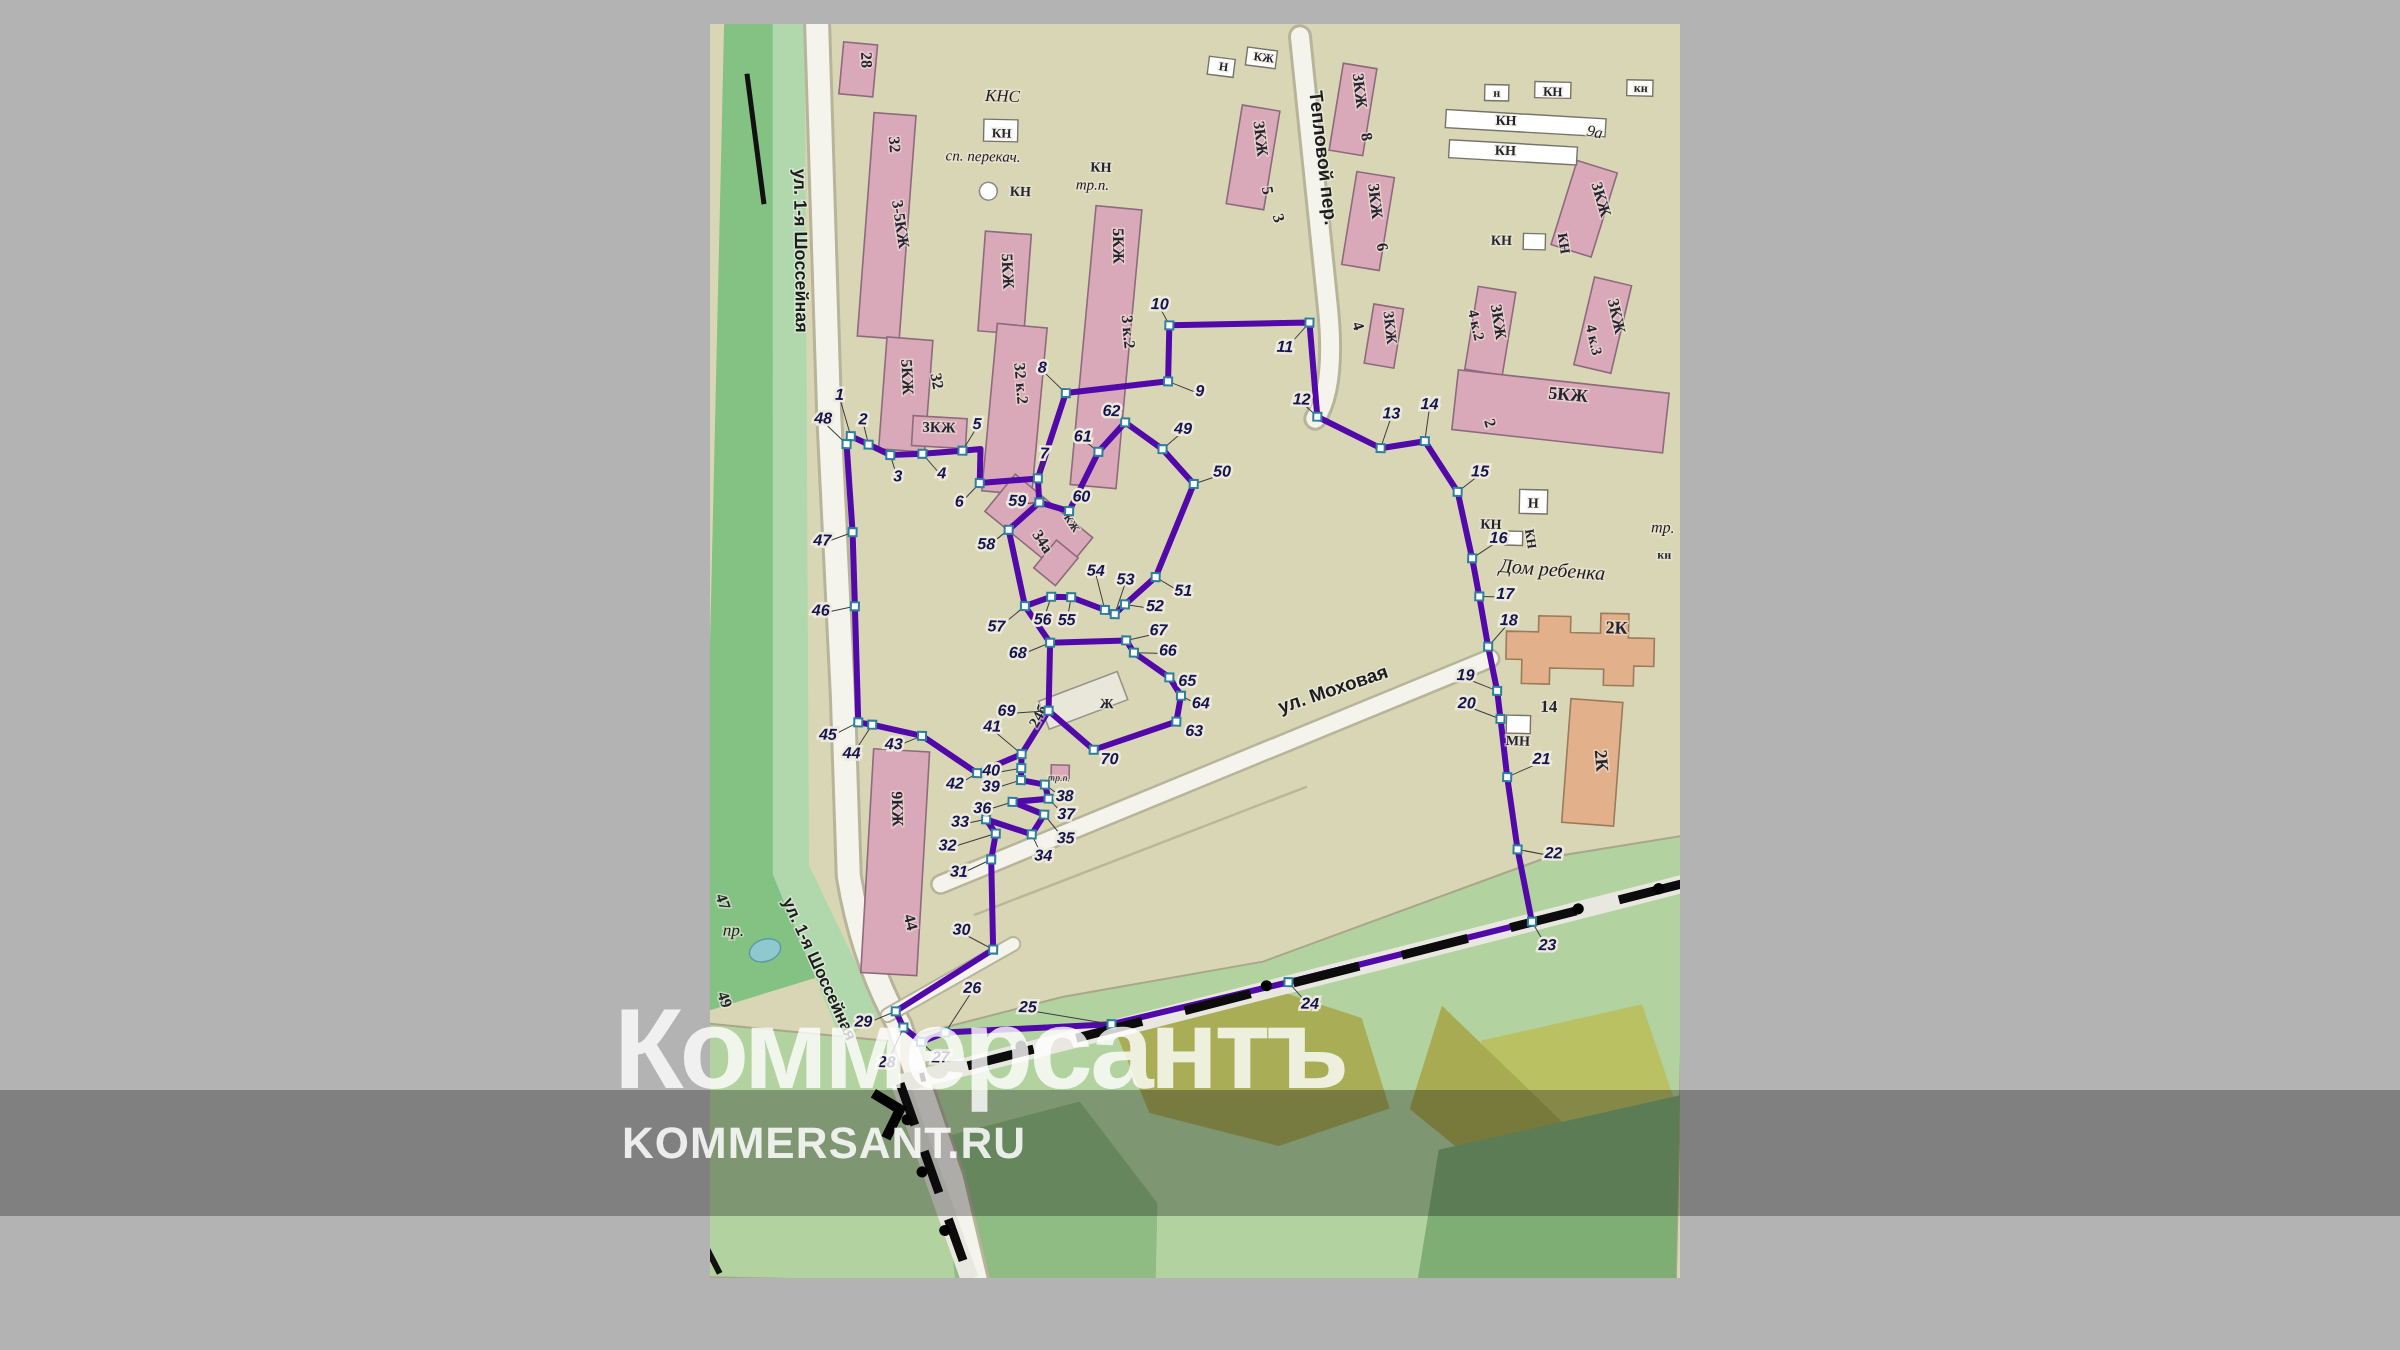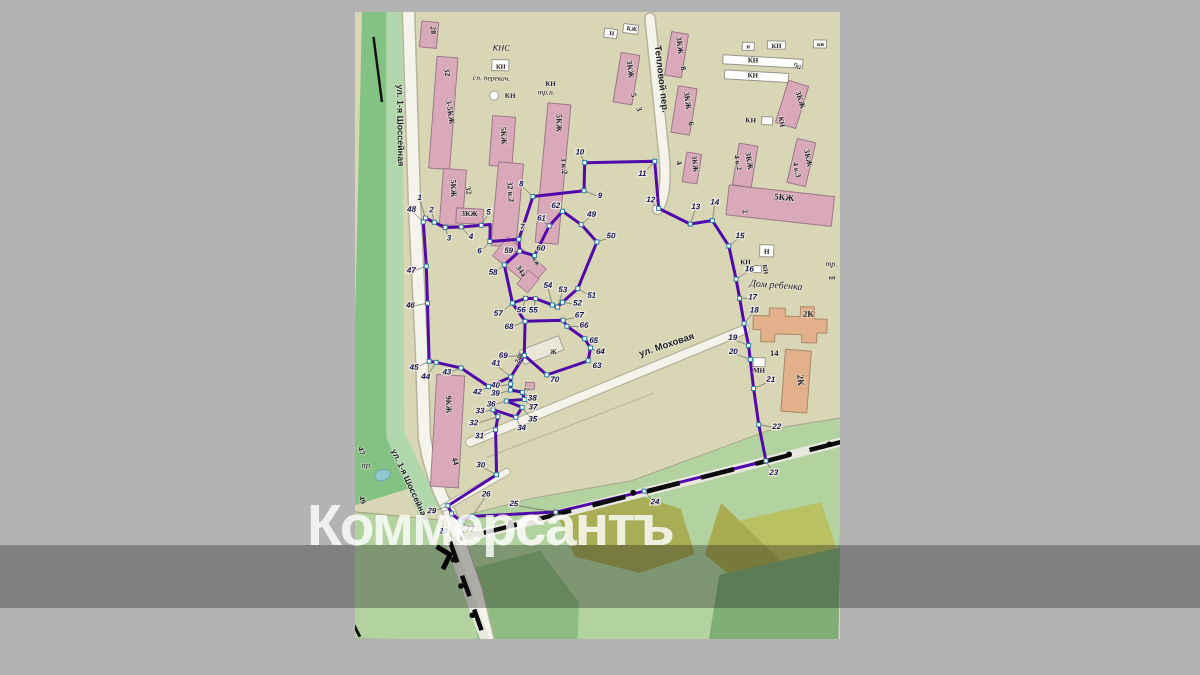--- a/index.html
+++ b/index.html
@@ -409,14 +409,15 @@
             <text x="149" y="348" class="pn">69</text>
             <rect x="191" y="362" width="4" height="4" class="nd"></rect>
             <text x="201" y="371" class="pn">70</text>
           </g>
       </g>
     </svg>
   </div>
 
   <div id="band"></div>
   <div id="wm-logo">Коммерсантъ</div>
+  <div id="wm-site">KOMMERSANT.RU</div>
 
 </div>
 
 </body></html>

